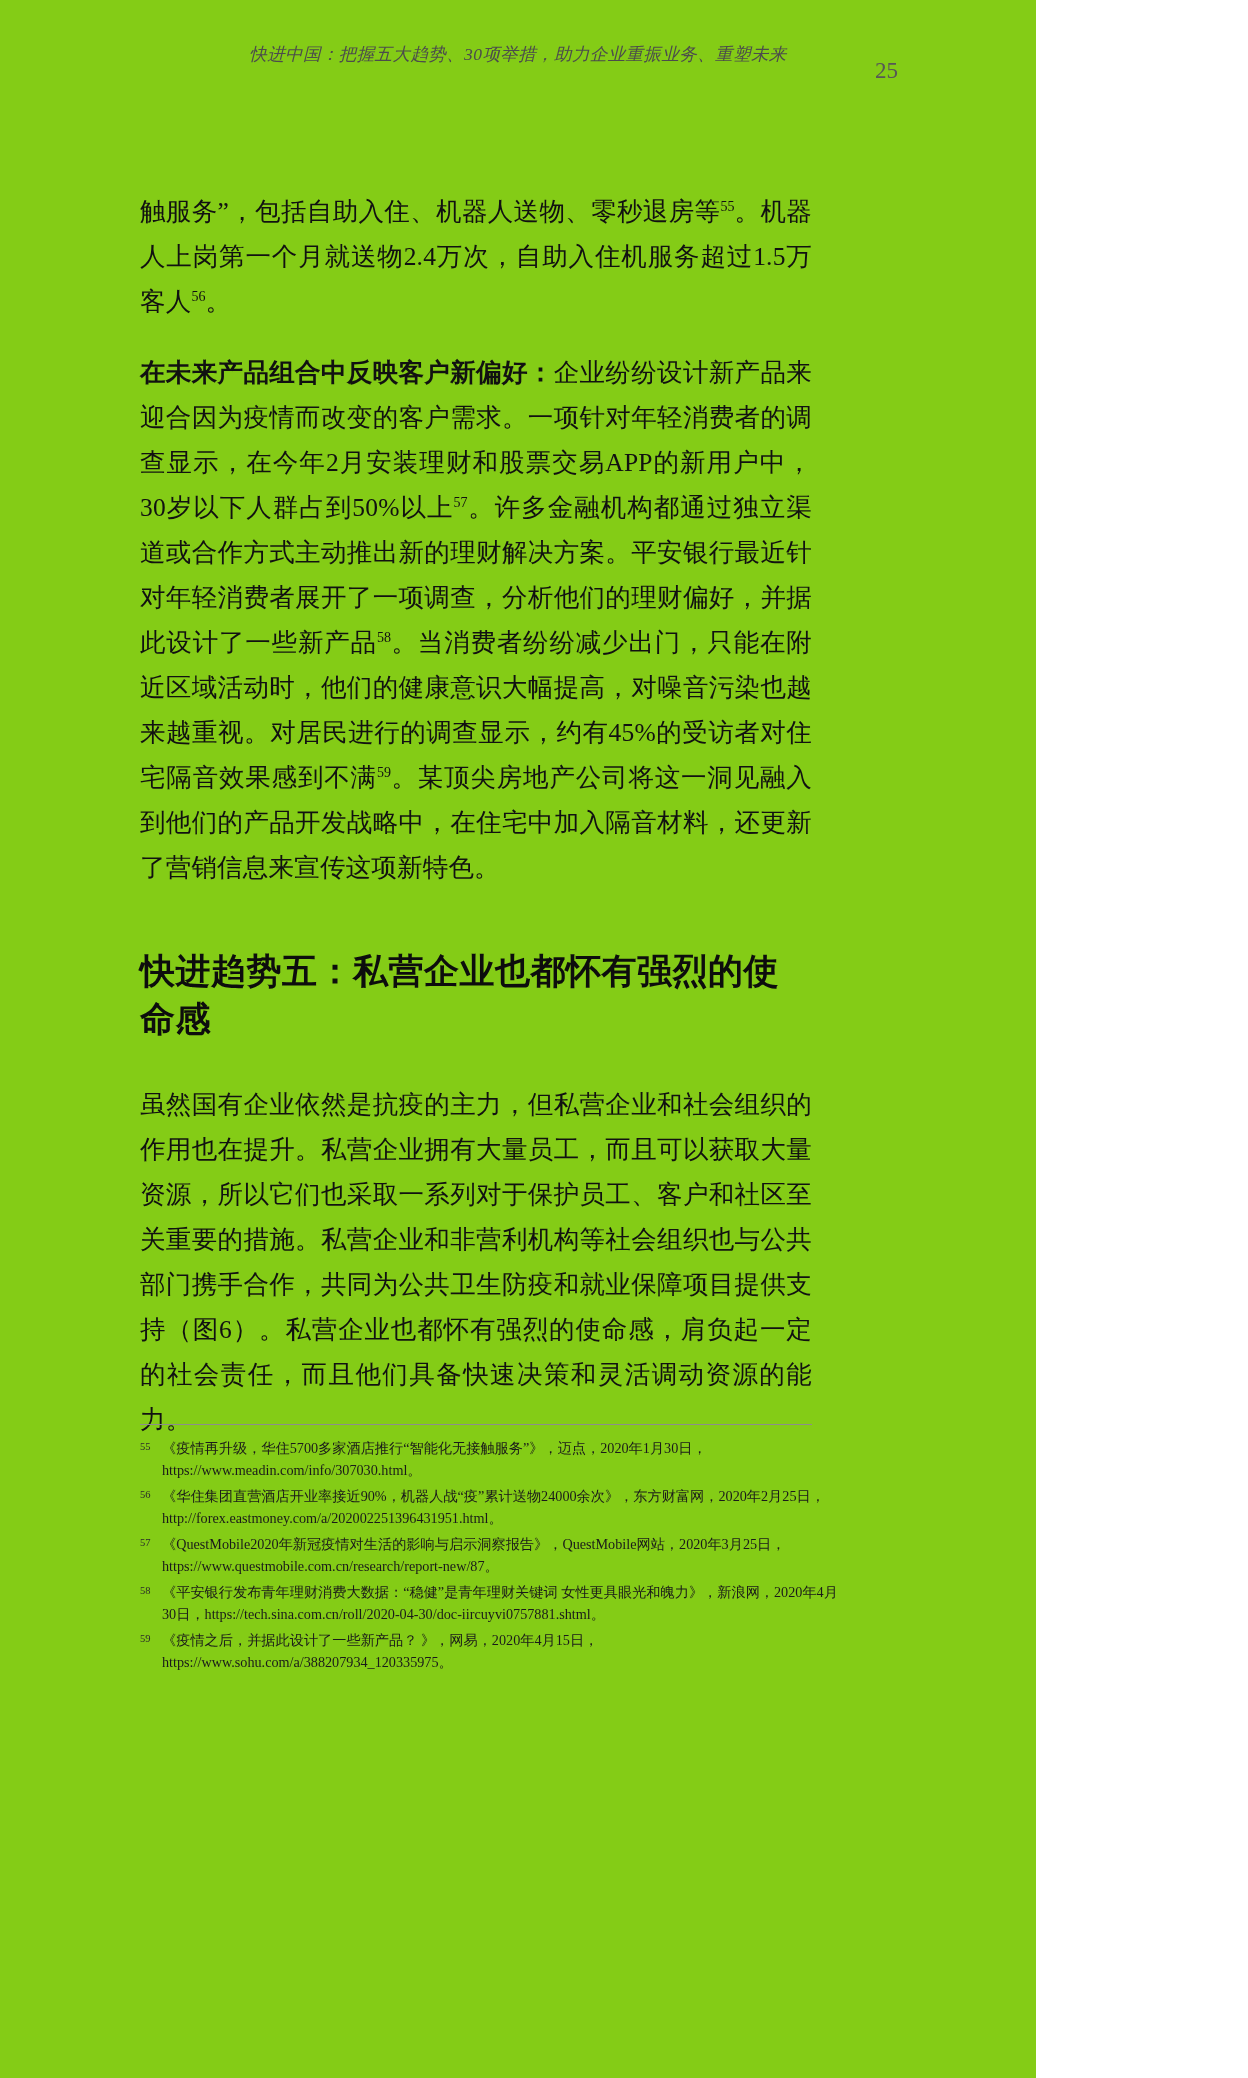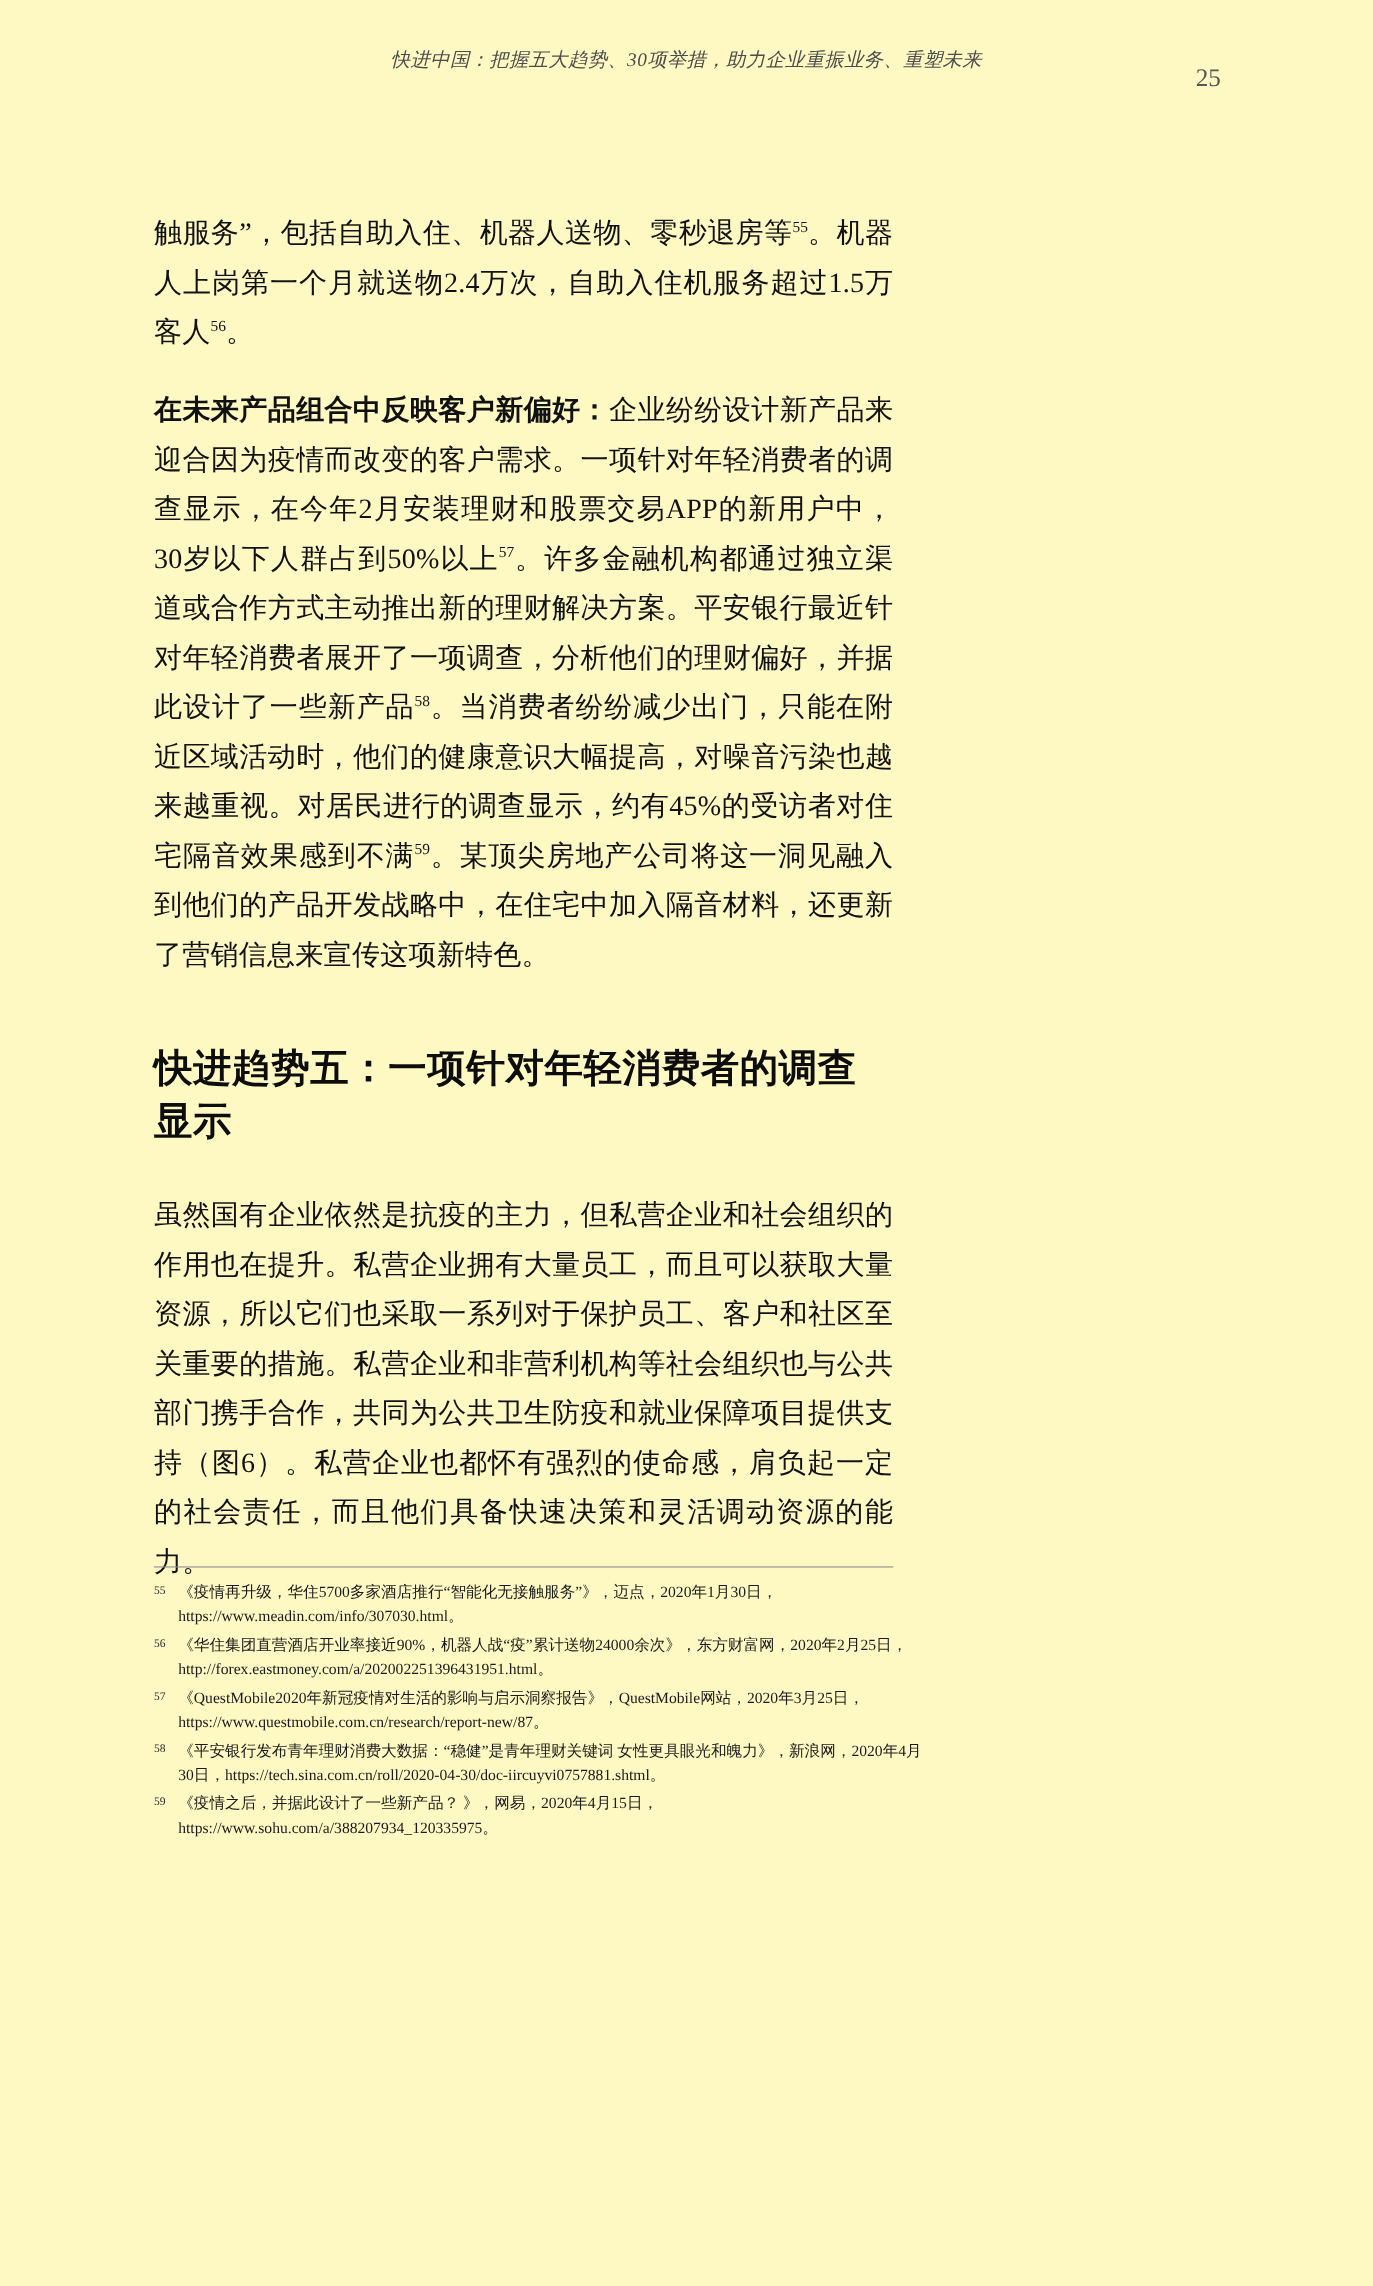--- a/index.html
+++ b/index.html
@@ -11,23 +11,23 @@
     width: 1248px;
     height: 2078px;
     font-family: "Liberation Serif", "DejaVu Serif", serif;
     color: #1a1a1a;
     position: relative;
     overflow: hidden;
   }
 
   .page {
     position: relative;
-    width: 1248px;
+    width: 1036px;
     height: 2078px;
-    background: #fef9c3;
+    background: #84cc16;
     box-sizing: border-box;
   }
 
   
   .running-header {
     position: absolute;
     top: 42px;
     left: 0;
     right: 0;
     height: 34px;
@@ -141,21 +141,21 @@
   <div class="content">
 
     <p class="body-text">
       <span>触服务”，包括自助入住、机器人送物、零秒退房等</span><sup class="fn-ref">55</sup><span>。机器人上岗第一个月就送物2.4万次，自助入住机服务超过1.5万客人</span><sup class="fn-ref">56</sup><span>。</span>
     </p>
 
     <p class="body-text">
       <span class="lead-in">在未来产品组合中反映客户新偏好：</span><span>企业纷纷设计新产品来迎合因为疫情而改变的客户需求。一项针对年轻消费者的调查显示，在今年2月安装理财和股票交易APP的新用户中，30岁以下人群占到50%以上</span><sup class="fn-ref">57</sup><span>。许多金融机构都通过独立渠道或合作方式主动推出新的理财解决方案。平安银行最近针对年轻消费者展开了一项调查，分析他们的理财偏好，并据此设计了一些新产品</span><sup class="fn-ref">58</sup><span>。当消费者纷纷减少出门，只能在附近区域活动时，他们的健康意识大幅提高，对噪音污染也越来越重视。对居民进行的调查显示，约有45%的受访者对住宅隔音效果感到不满</span><sup class="fn-ref">59</sup><span>。某顶尖房地产公司将这一洞见融入到他们的产品开发战略中，在住宅中加入隔音材料，还更新了营销信息来宣传这项新特色。</span>
     </p>
 
-    <h2 class="section-heading">快进趋势五：一项针对年轻消费者的调查显示</h2>
+    <h2 class="section-heading">快进趋势五：私营企业也都怀有强烈的使命感</h2>
 
     <p class="body-text">虽然国有企业依然是抗疫的主力，但私营企业和社会组织的作用也在提升。私营企业拥有大量员工，而且可以获取大量资源，所以它们也采取一系列对于保护员工、客户和社区至关重要的措施。私营企业和非营利机构等社会组织也与公共部门携手合作，共同为公共卫生防疫和就业保障项目提供支持（图6）。私营企业也都怀有强烈的使命感，肩负起一定的社会责任，而且他们具备快速决策和灵活调动资源的能力。</p>
   </div>
 
   <div class="footnotes">
     <div class="footnote-rule"></div>
 
     <div class="footnote">
       <span class="fn-num">55</span>
       <span class="fn-text">《疫情再升级，华住5700多家酒店推行“智能化无接触服务”》，迈点，2020年1月30日，https://www.meadin.com/info/307030.html。</span>

